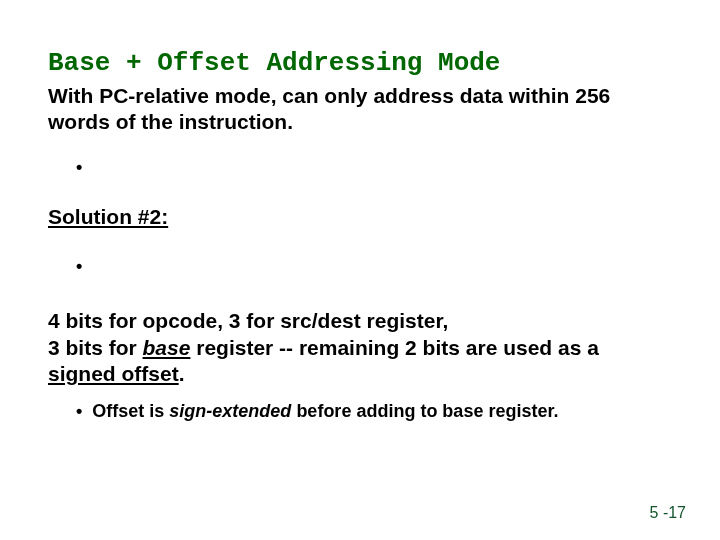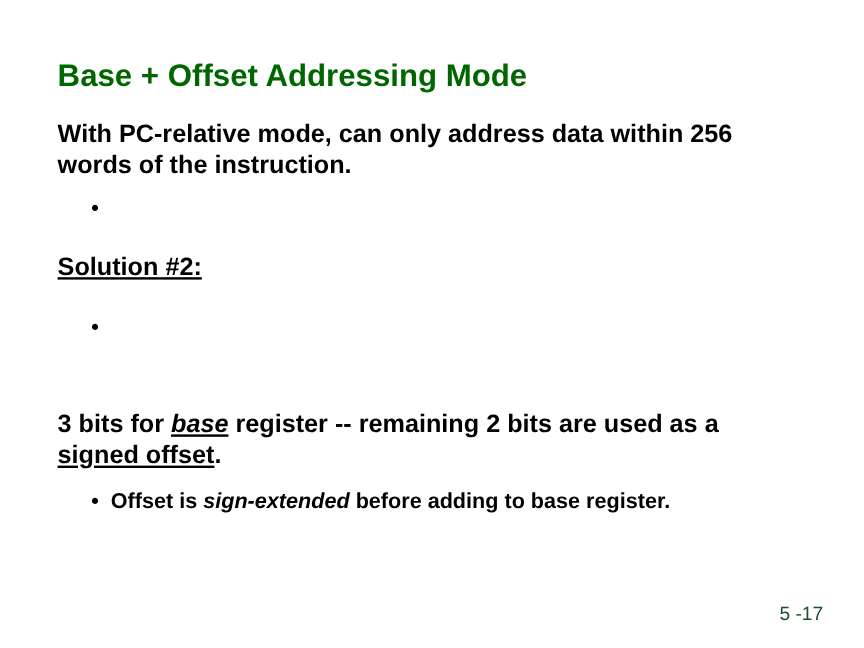--- a/index.html
+++ b/index.html
@@ -9,28 +9,29 @@
     background: #ffffff;
     font-family: Arial, Helvetica, sans-serif;
     color: #000000;
     position: relative;
     padding: 48px 48px 0 48px;
   }
   .title {
     font-size: 26px;
     font-weight: bold;
     color: #006600;
-    margin-bottom: 20px;
+    margin-bottom: 5px;
+    font-family: Liberation Mono, monospace;
   }
   .para {
     font-size: 21px;
     font-weight: bold;
     color: #000000;
     line-height: 1.25;
-    margin-bottom: 10px;
+    margin-bottom: 20px;
   }
   .bullet-list {
     margin-left: 28px;
     margin-bottom: 26px;
   }
   .bullet {
     font-size: 18px;
     font-weight: bold;
     color: #000000;
     line-height: 1.3;
@@ -90,21 +91,21 @@
 
 <div class="solution-heading">Solution #2:</div>
 
 <div class="bullet-list gap-lg">
   <div class="bullet">
     <span class="dot">•</span>
   </div>
 </div>
 
 <div class="bits-para">
-  <br>
+  <span>4 bits for opcode, 3 for src/dest register,</span><br>
   <span>3 bits for </span><span class="ul"><span class="em-italic">base</span></span><span> register -- remaining 2 bits are used as a </span><span class="ul">signed offset</span><span>.</span>
 </div>
 
 <div class="offset-bullet">
   <span class="dot">•</span>
   <span>
     <span>Offset is </span><span class="em-italic">sign-extended</span><span> before adding to base register.</span>
   </span>
 </div>
 

